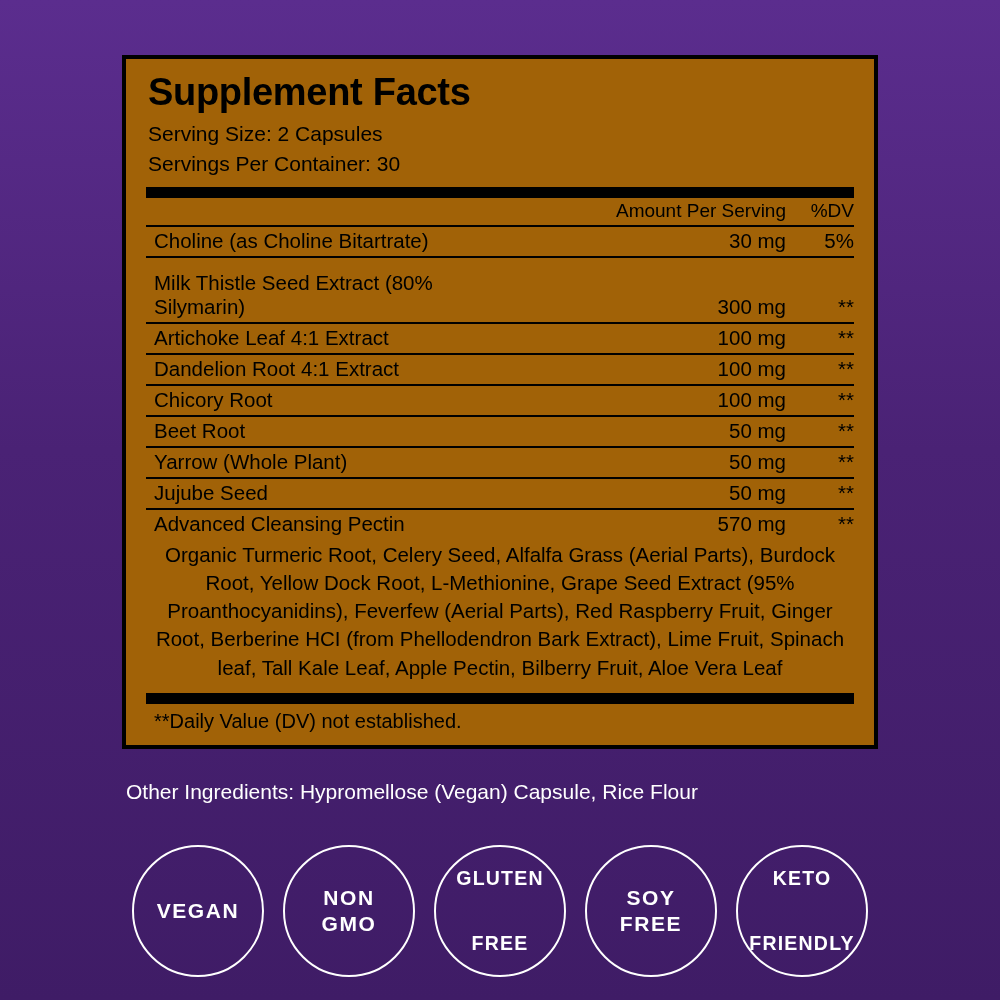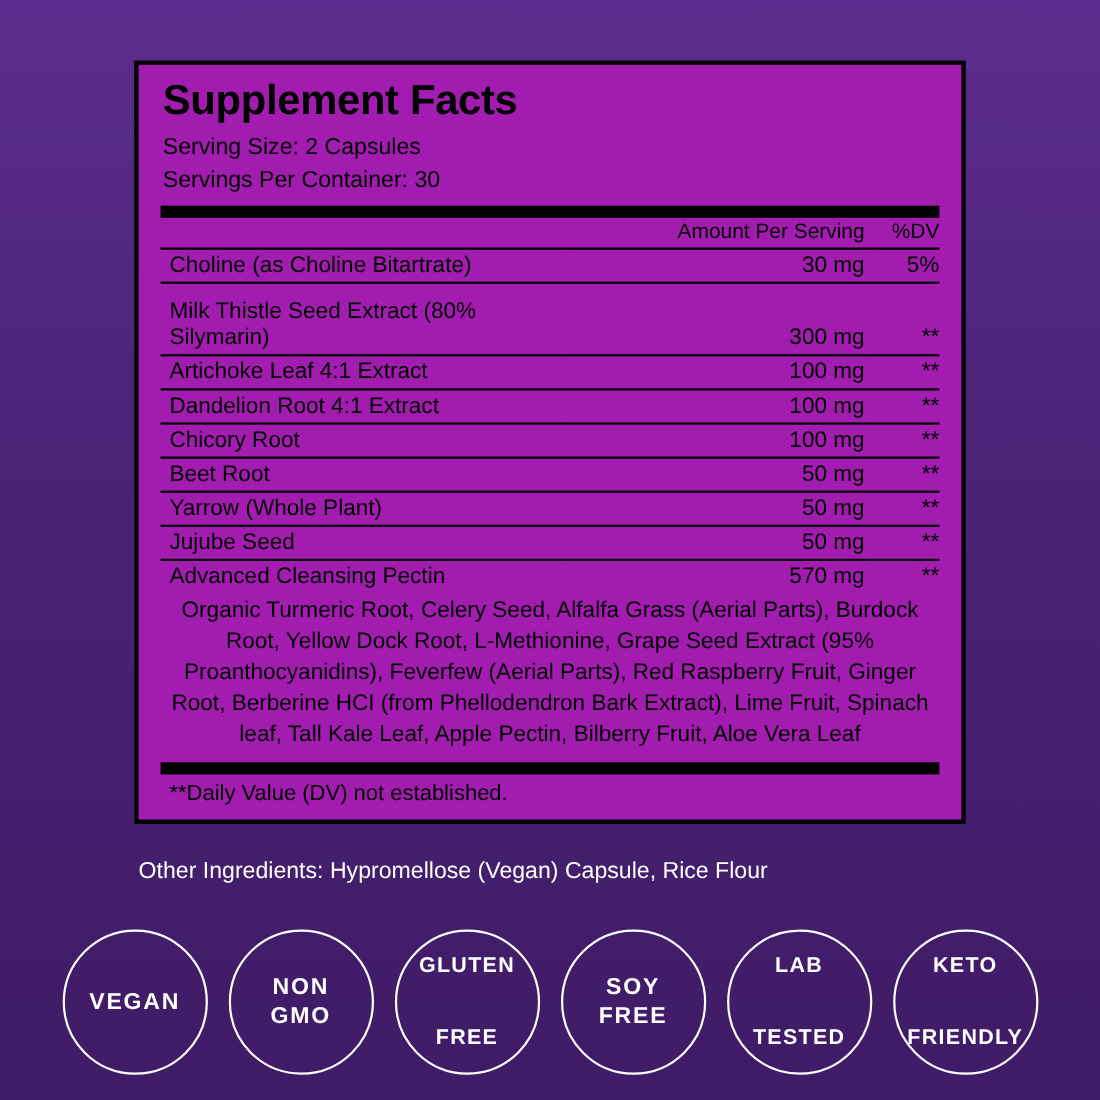--- a/index.html
+++ b/index.html
@@ -14,21 +14,21 @@
     overflow: hidden;
     position: relative;
   }
 
   
   #panel {
     position: absolute;
     left: 122px;
     top: 55px;
     width: 756px;
-    background: #a21caf;
+    background: #a16207;
     border: 4px solid #000000;
     box-sizing: border-box;
     padding: 10px 20px 12px 20px;
   }
 
   .sf-title {
     font-size: 38px;
     font-weight: bold;
     letter-spacing: -0.3px;
     color: #000;
@@ -223,20 +223,16 @@
   </div>
   <div class="badge small">
     <span>GLUTEN</span>
     <span>FREE</span>
   </div>
   <div class="badge">
     <span>SOY</span>
     <span>FREE</span>
   </div>
   <div class="badge small">
-    <span>LAB</span>
-    <span>TESTED</span>
-  </div>
-  <div class="badge small">
     <span>KETO</span>
     <span>FRIENDLY</span>
   </div>
 </div>
 
 </body></html>

